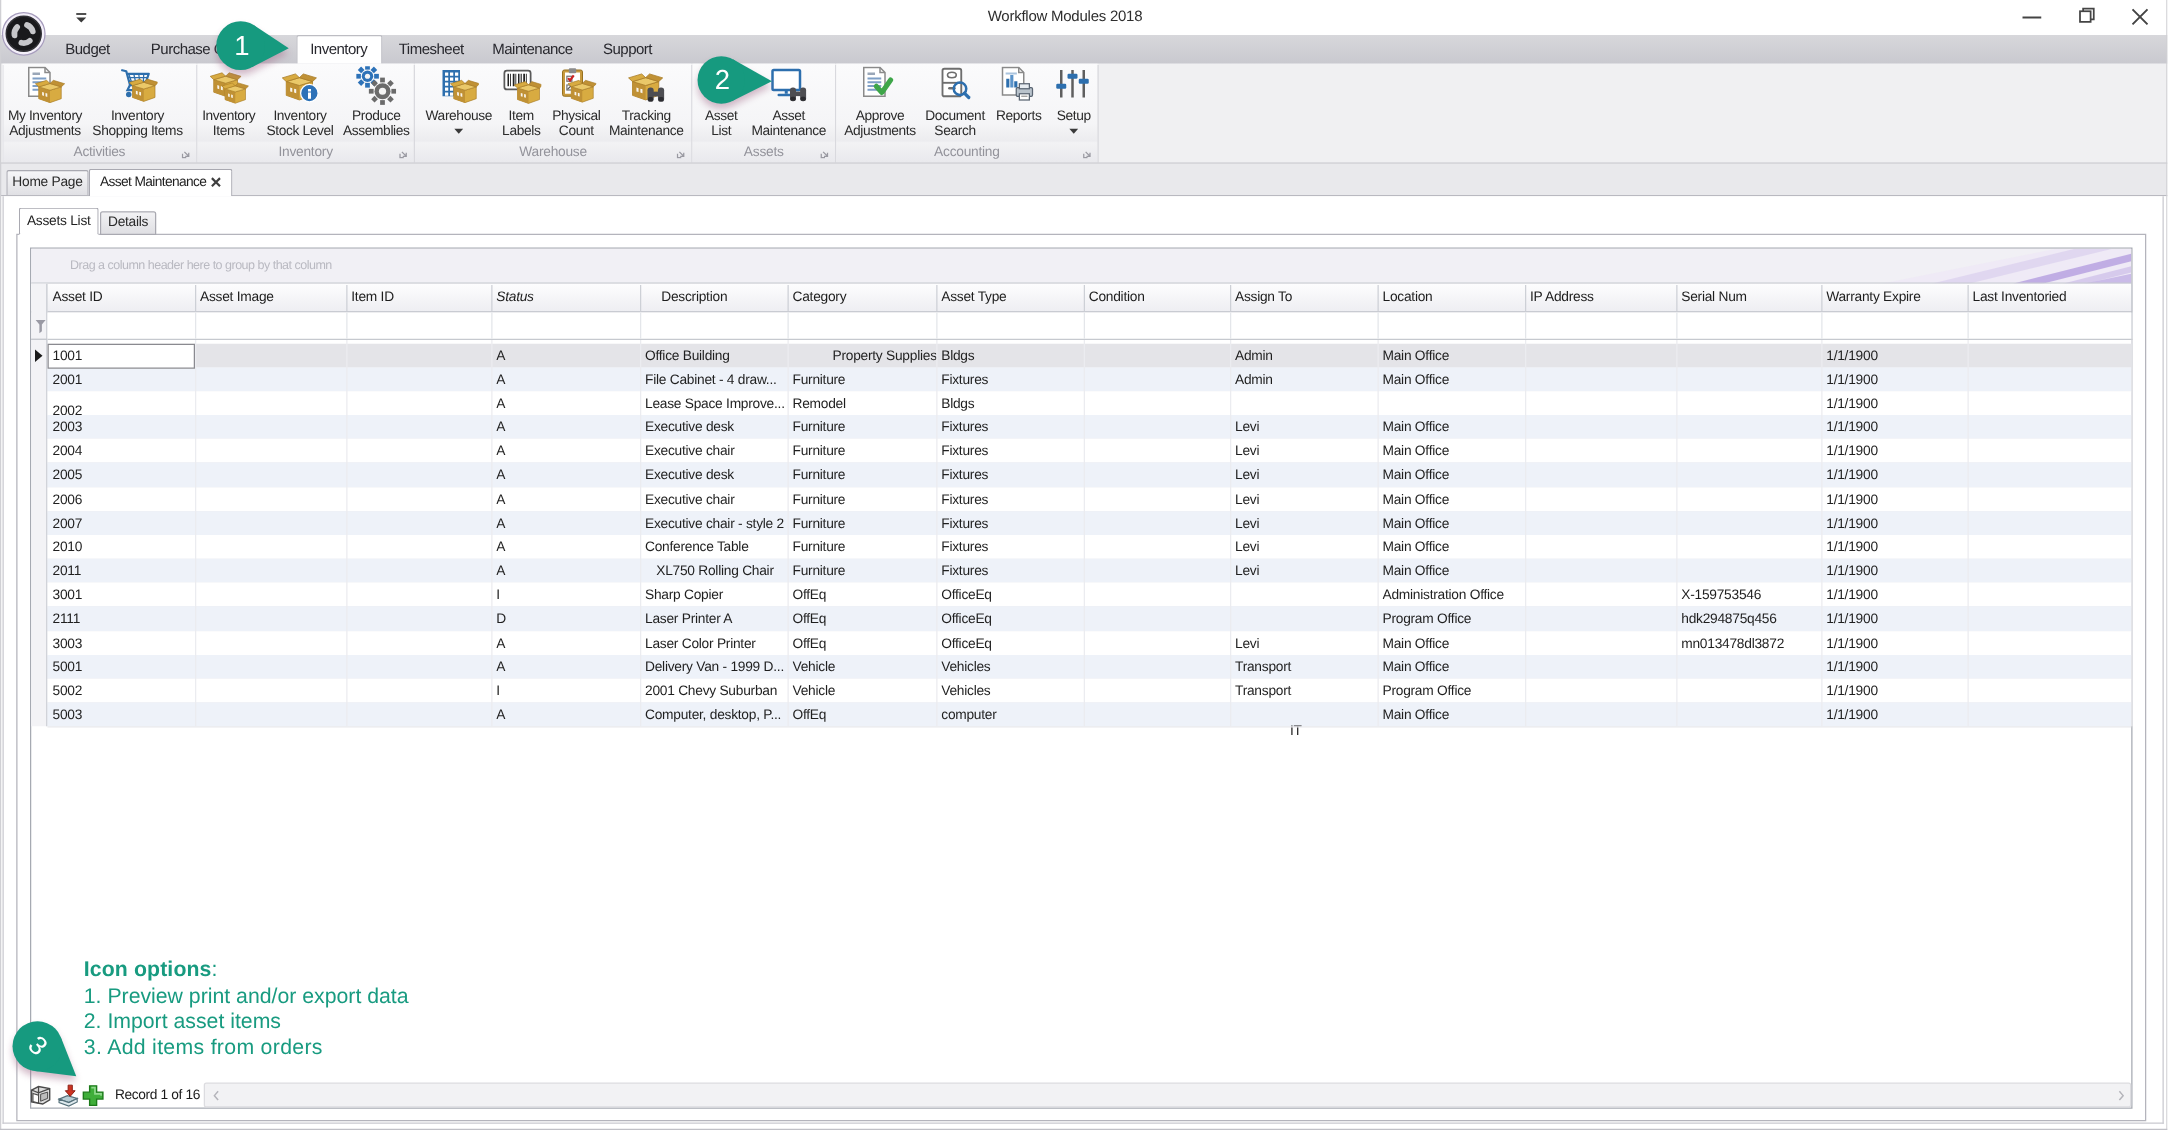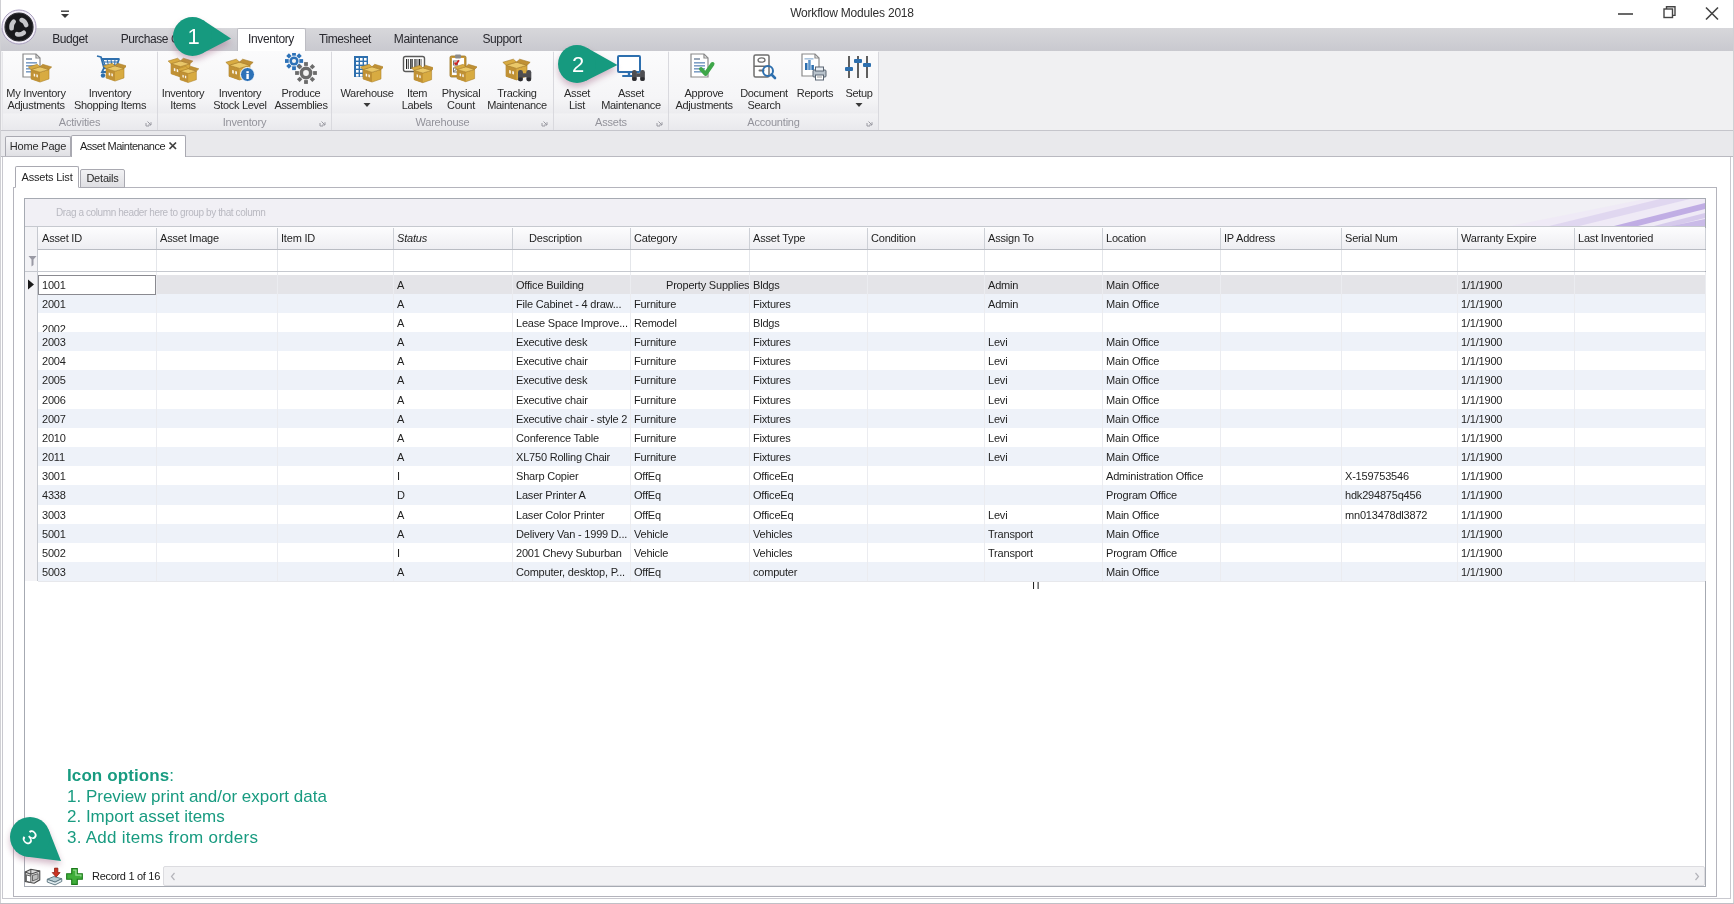--- a/index.html
+++ b/index.html
@@ -509,39 +509,39 @@
 <div class="dc" style="position:absolute;left:516px;top:430.86px;width:112px;height:14px;line-height:14px;">Conference Table</div>
 <div class="dc" style="position:absolute;left:634px;top:430.86px;width:113px;height:14px;line-height:14px;">Furniture</div>
 <div class="dc" style="position:absolute;left:753px;top:430.86px;width:112px;height:14px;line-height:14px;">Fixtures</div>
 <div class="dc" style="position:absolute;left:988px;top:430.86px;width:112px;height:14px;line-height:14px;">Levi</div>
 <div class="dc" style="position:absolute;left:1106px;top:430.86px;width:112px;height:14px;line-height:14px;">Main Office</div>
 <div class="dc" style="position:absolute;left:1461px;top:430.86px;width:111px;height:14px;line-height:14px;">1/1/1900</div>
 <div class="hline" style="position:absolute;left:38px;top:447.03000000000003px;width:1667px;height:1px;background:#e7e8ec;"></div>
 <div style="position:absolute;left:38px;top:447.03000000000003px;width:1667px;height:19.17px;background:#eef2f9;"></div>
 <div class="dc" style="position:absolute;left:42px;top:450.03000000000003px;width:112px;height:14px;line-height:14px;">2011</div>
 <div class="dc" style="position:absolute;left:397px;top:450.03000000000003px;width:113px;height:14px;line-height:14px;">A</div>
-<div class="dc" style="position:absolute;left:516px;top:450.03000000000003px;width:112px;height:14px;line-height:14px;">XL750 Rolling Chair</div>
+<div class="dc" style="position:absolute;left:516px;top:450.03000000000003px;width:112px;height:14px;line-height:14px;text-align:center;">XL750 Rolling Chair</div>
 <div class="dc" style="position:absolute;left:634px;top:450.03000000000003px;width:113px;height:14px;line-height:14px;">Furniture</div>
 <div class="dc" style="position:absolute;left:753px;top:450.03000000000003px;width:112px;height:14px;line-height:14px;">Fixtures</div>
 <div class="dc" style="position:absolute;left:988px;top:450.03000000000003px;width:112px;height:14px;line-height:14px;">Levi</div>
 <div class="dc" style="position:absolute;left:1106px;top:450.03000000000003px;width:112px;height:14px;line-height:14px;">Main Office</div>
 <div class="dc" style="position:absolute;left:1461px;top:450.03000000000003px;width:111px;height:14px;line-height:14px;">1/1/1900</div>
 <div class="hline" style="position:absolute;left:38px;top:466.20000000000005px;width:1667px;height:1px;background:#e7e8ec;"></div>
 <div style="position:absolute;left:38px;top:466.20000000000005px;width:1667px;height:19.17px;background:#ffffff;"></div>
 <div class="dc" style="position:absolute;left:42px;top:469.20000000000005px;width:112px;height:14px;line-height:14px;">3001</div>
 <div class="dc" style="position:absolute;left:397px;top:469.20000000000005px;width:113px;height:14px;line-height:14px;">I</div>
 <div class="dc" style="position:absolute;left:516px;top:469.20000000000005px;width:112px;height:14px;line-height:14px;">Sharp Copier</div>
 <div class="dc" style="position:absolute;left:634px;top:469.20000000000005px;width:113px;height:14px;line-height:14px;">OffEq</div>
 <div class="dc" style="position:absolute;left:753px;top:469.20000000000005px;width:112px;height:14px;line-height:14px;">OfficeEq</div>
 <div class="dc" style="position:absolute;left:1106px;top:469.20000000000005px;width:112px;height:14px;line-height:14px;">Administration Office</div>
 <div class="dc" style="position:absolute;left:1345px;top:469.20000000000005px;width:110px;height:14px;line-height:14px;">X-159753546</div>
 <div class="dc" style="position:absolute;left:1461px;top:469.20000000000005px;width:111px;height:14px;line-height:14px;">1/1/1900</div>
 <div class="hline" style="position:absolute;left:38px;top:485.37000000000006px;width:1667px;height:1px;background:#e7e8ec;"></div>
 <div style="position:absolute;left:38px;top:485.37px;width:1667px;height:19.17px;background:#eef2f9;"></div>
-<div class="dc" style="position:absolute;left:42px;top:488.37px;width:112px;height:14px;line-height:14px;">4338</div>
+<div class="dc" style="position:absolute;left:42px;top:488.37px;width:112px;height:14px;line-height:14px;">2111</div>
 <div class="dc" style="position:absolute;left:397px;top:488.37px;width:113px;height:14px;line-height:14px;">D</div>
 <div class="dc" style="position:absolute;left:516px;top:488.37px;width:112px;height:14px;line-height:14px;">Laser Printer A</div>
 <div class="dc" style="position:absolute;left:634px;top:488.37px;width:113px;height:14px;line-height:14px;">OffEq</div>
 <div class="dc" style="position:absolute;left:753px;top:488.37px;width:112px;height:14px;line-height:14px;">OfficeEq</div>
 <div class="dc" style="position:absolute;left:1106px;top:488.37px;width:112px;height:14px;line-height:14px;">Program Office</div>
 <div class="dc" style="position:absolute;left:1345px;top:488.37px;width:110px;height:14px;line-height:14px;">hdk294875q456</div>
 <div class="dc" style="position:absolute;left:1461px;top:488.37px;width:111px;height:14px;line-height:14px;">1/1/1900</div>
 <div class="hline" style="position:absolute;left:38px;top:504.54px;width:1667px;height:1px;background:#e7e8ec;"></div>
 <div style="position:absolute;left:38px;top:504.54px;width:1667px;height:19.17px;background:#ffffff;"></div>
 <div class="dc" style="position:absolute;left:42px;top:507.54px;width:112px;height:14px;line-height:14px;">3003</div>

